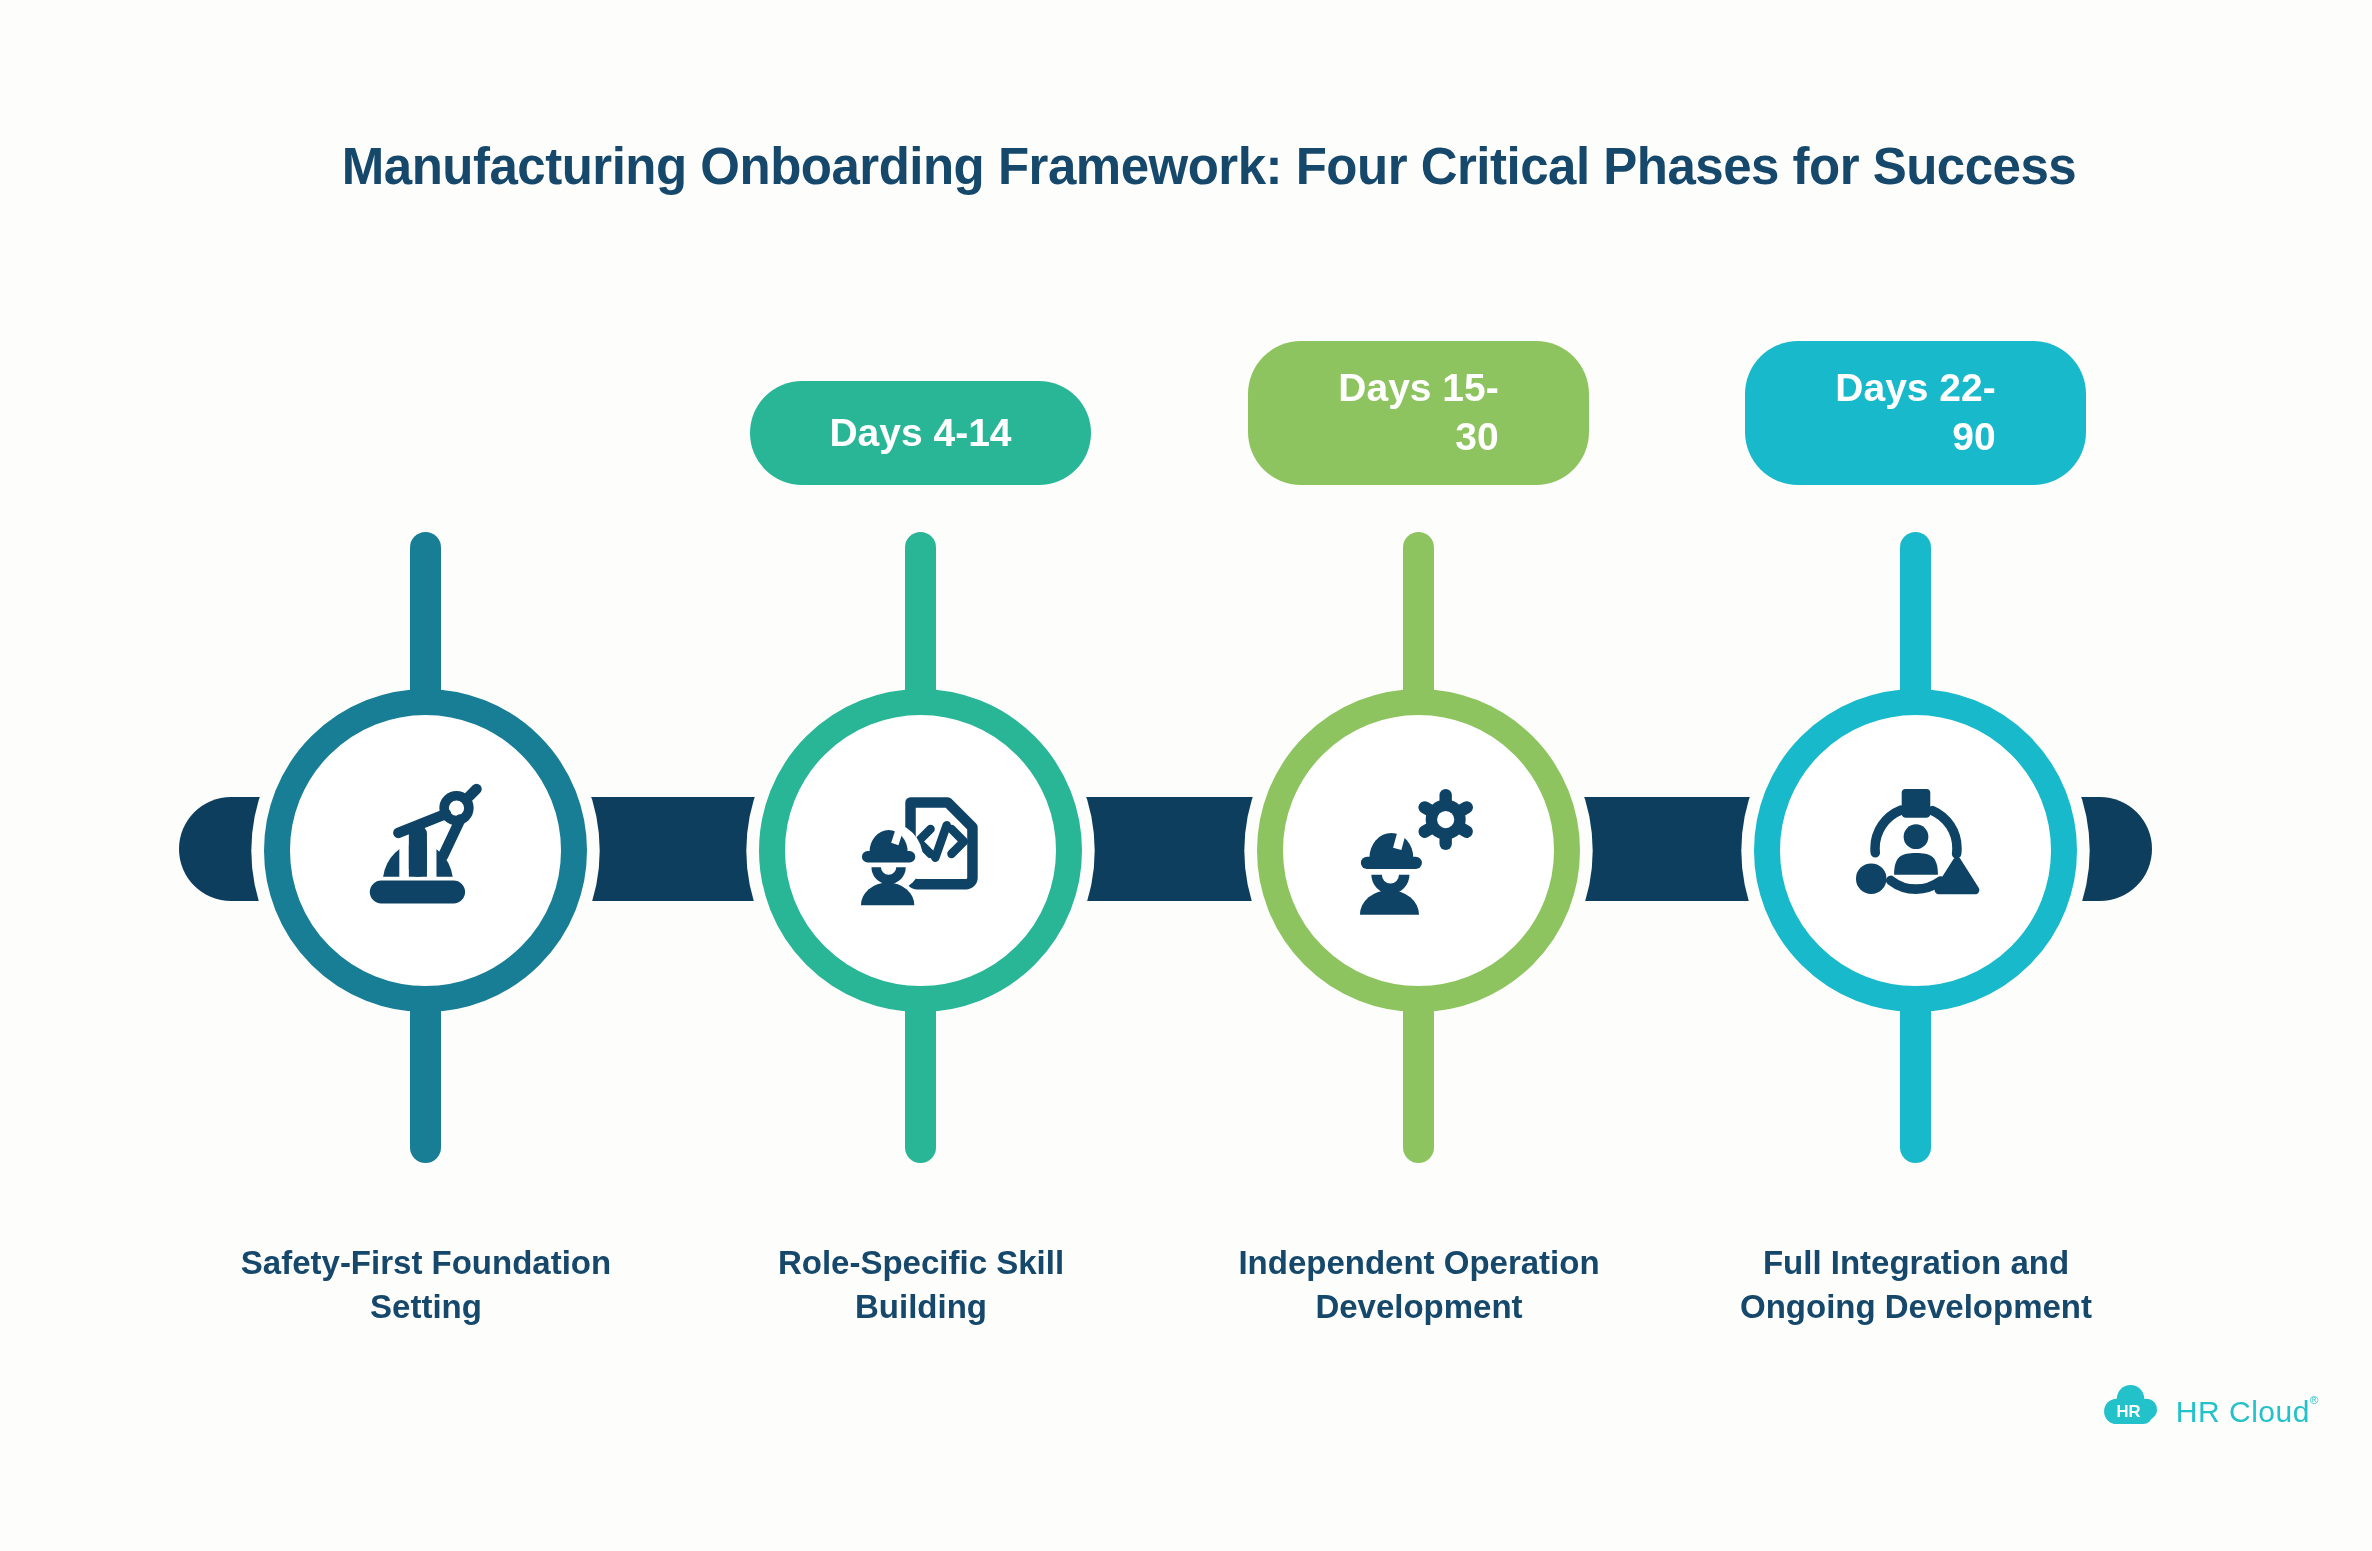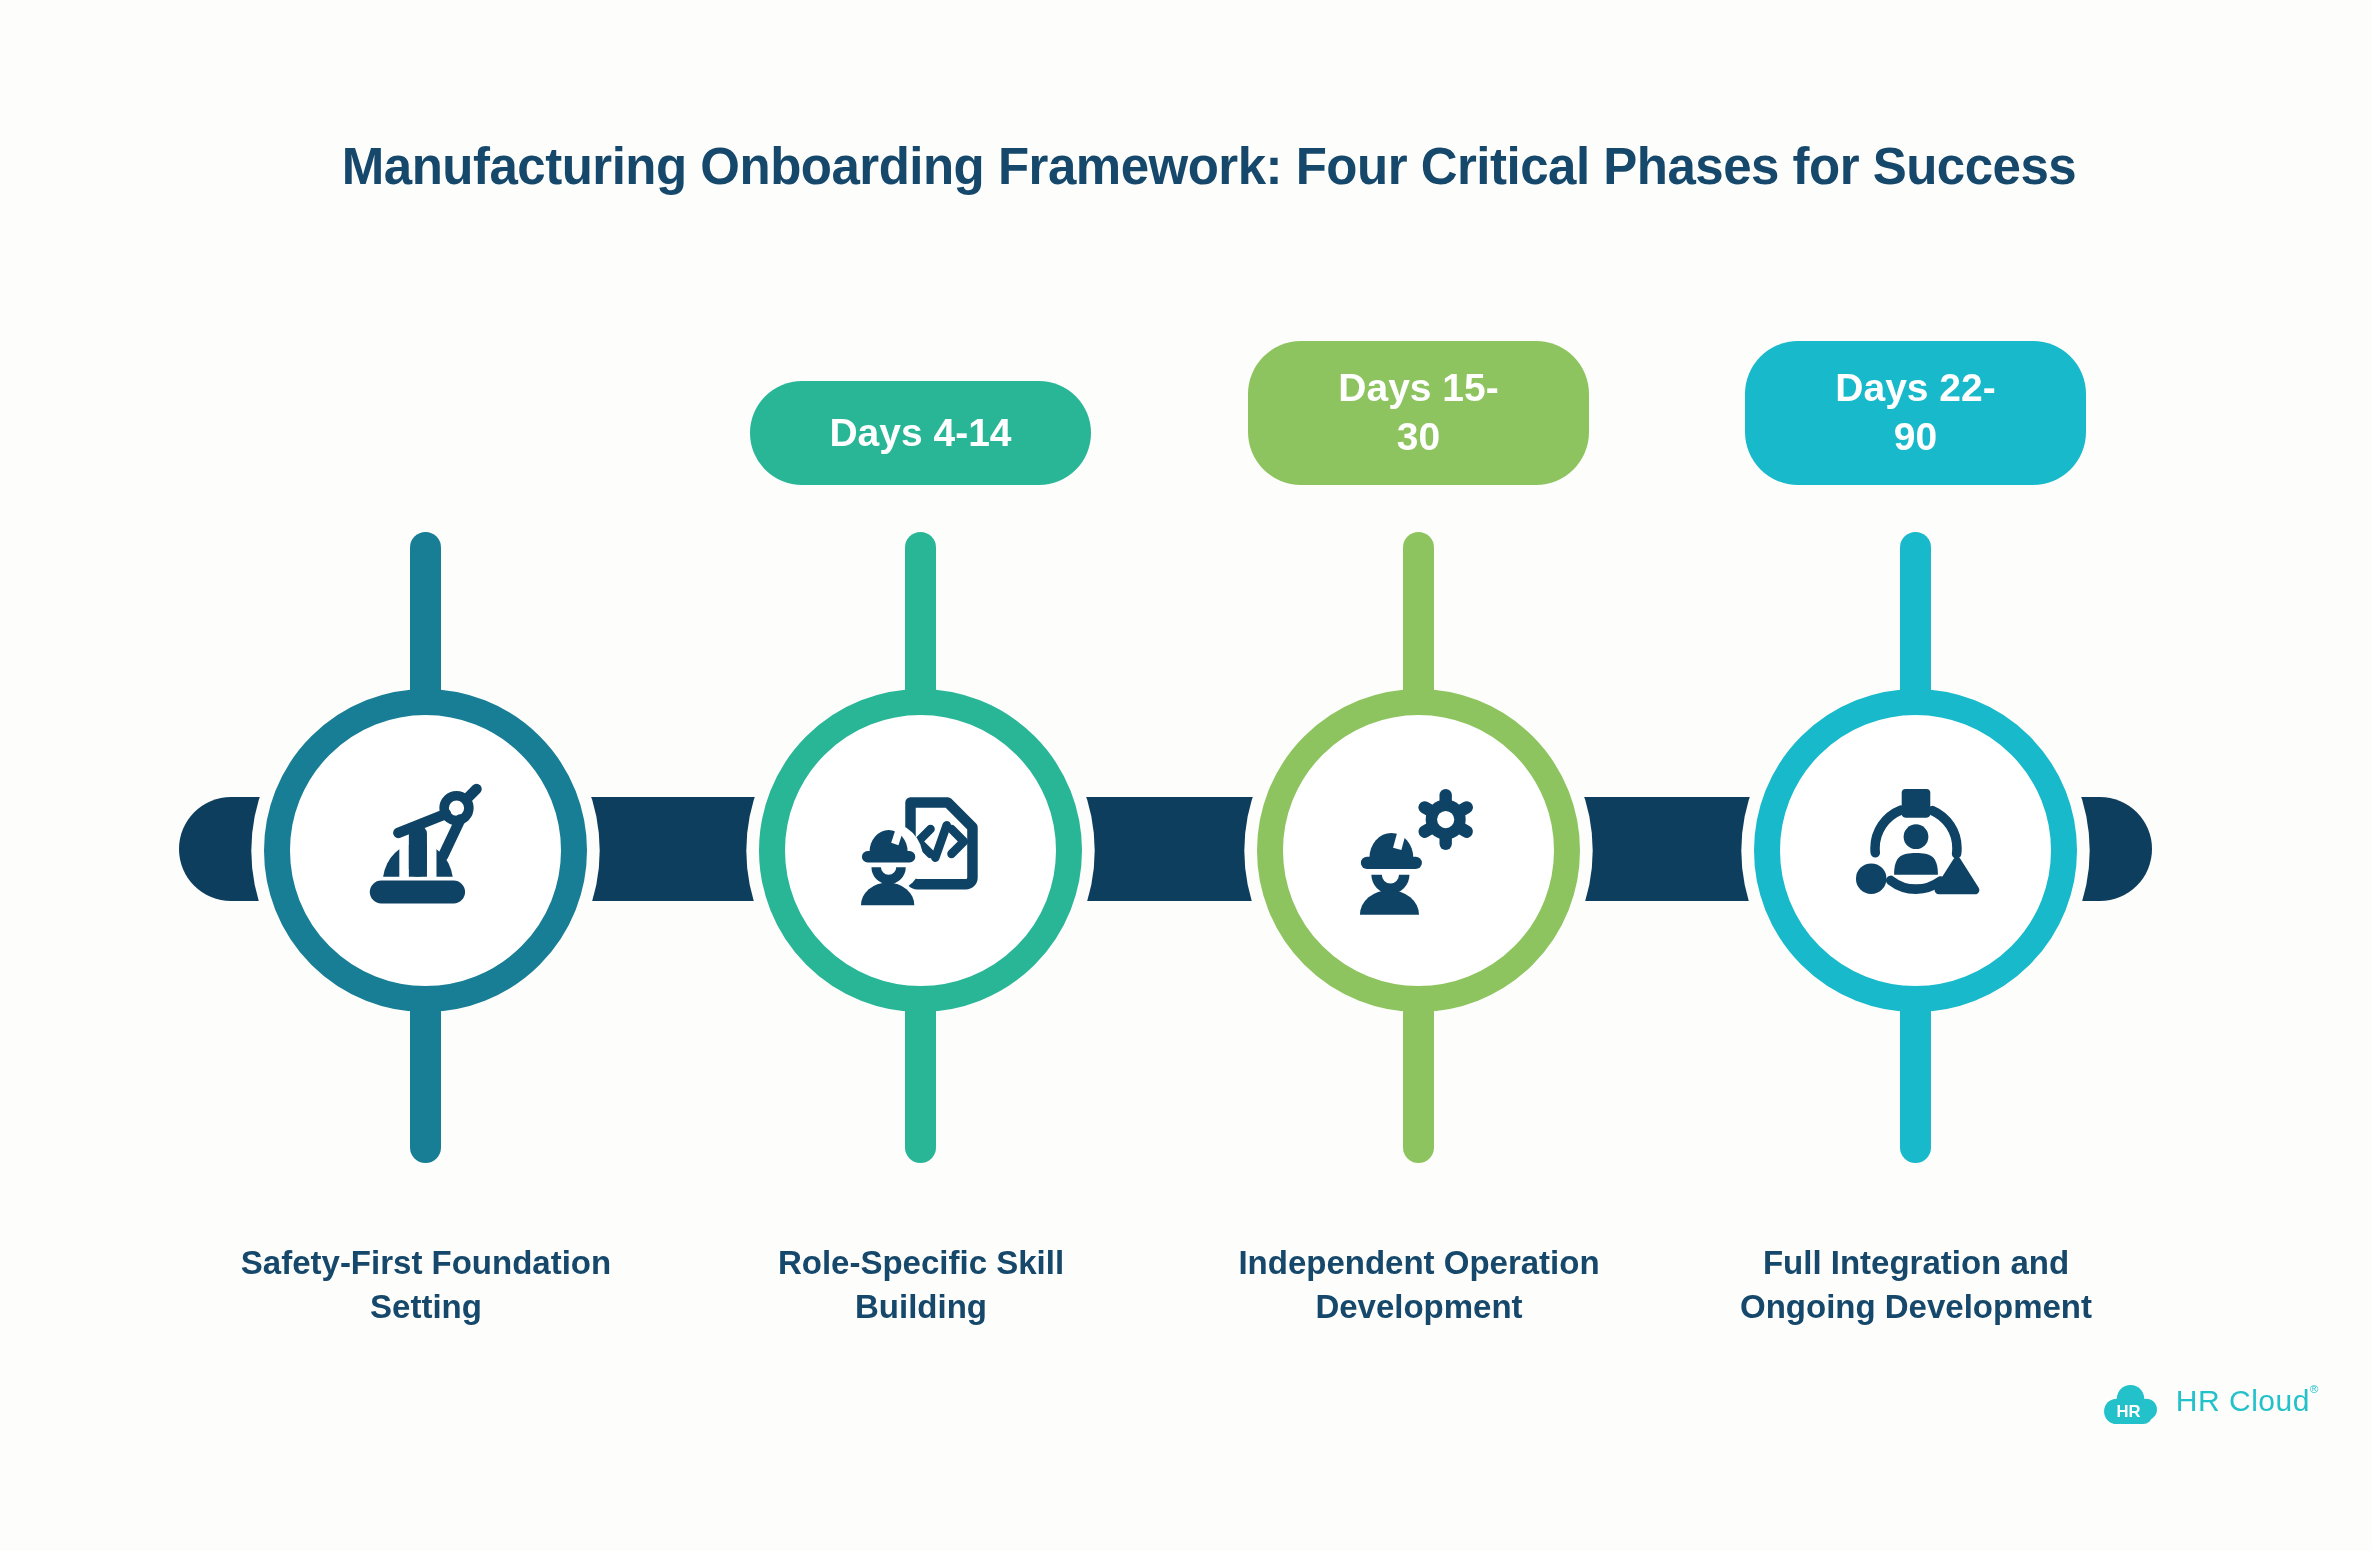--- a/index.html
+++ b/index.html
@@ -29,21 +29,21 @@
   .pill{
     position:absolute;left:calc(var(--cx) - 171px);bottom:1067px;
     width:341px;min-height:104px;box-sizing:border-box;
     padding:23.5px 17.6px;border-radius:53px;
     background:var(--accent);
     display:flex;align-items:center;justify-content:center;
     z-index:5;
   }
   .pill span{
     color:#fff;font-size:39px;font-weight:bold;
-    line-height:1.25;text-align:center;white-space:pre-line;
+    line-height:1.25;text-align:right;white-space:pre-line;
   }
   .stem{
     position:absolute;left:calc(var(--cx) - 15.7px);
     width:31px;background:var(--accent);z-index:4;
   }
   .stem-top{top:532px;height:171px;border-radius:15.7px 15.7px 0 0;}
   .stem-bottom{top:998px;height:165px;border-radius:0 0 15.7px 15.7px;}
   .node{
     position:absolute;left:calc(var(--cx) - 162px);top:689px;
     width:323px;height:323px;box-sizing:border-box;
@@ -56,21 +56,21 @@
   .node svg{color:var(--icon-navy,#0f4365);}
   .phase-label{
     position:absolute;left:calc(var(--cx) - 245px);top:1241px;
     width:490px;text-align:center;
     font-size:33px;font-weight:bold;line-height:1.32;
     color:var(--title-navy,#16486b);
     white-space:pre-line;
   }
   .logo{
     position:absolute;left:2099px;top:1382px;
-    display:flex;align-items:flex-start;gap:11.8px;
+    display:flex;align-items:flex-end;gap:11.8px;
     color:var(--brand-teal,#23c1ca);
     z-index:6;
   }
   .brand{
     font-size:30px;font-weight:normal;letter-spacing:0.5px;
   }
   .brand sup{font-size:11.8px;vertical-align:17.6px;}
 </style>
 </head>
 <body>

